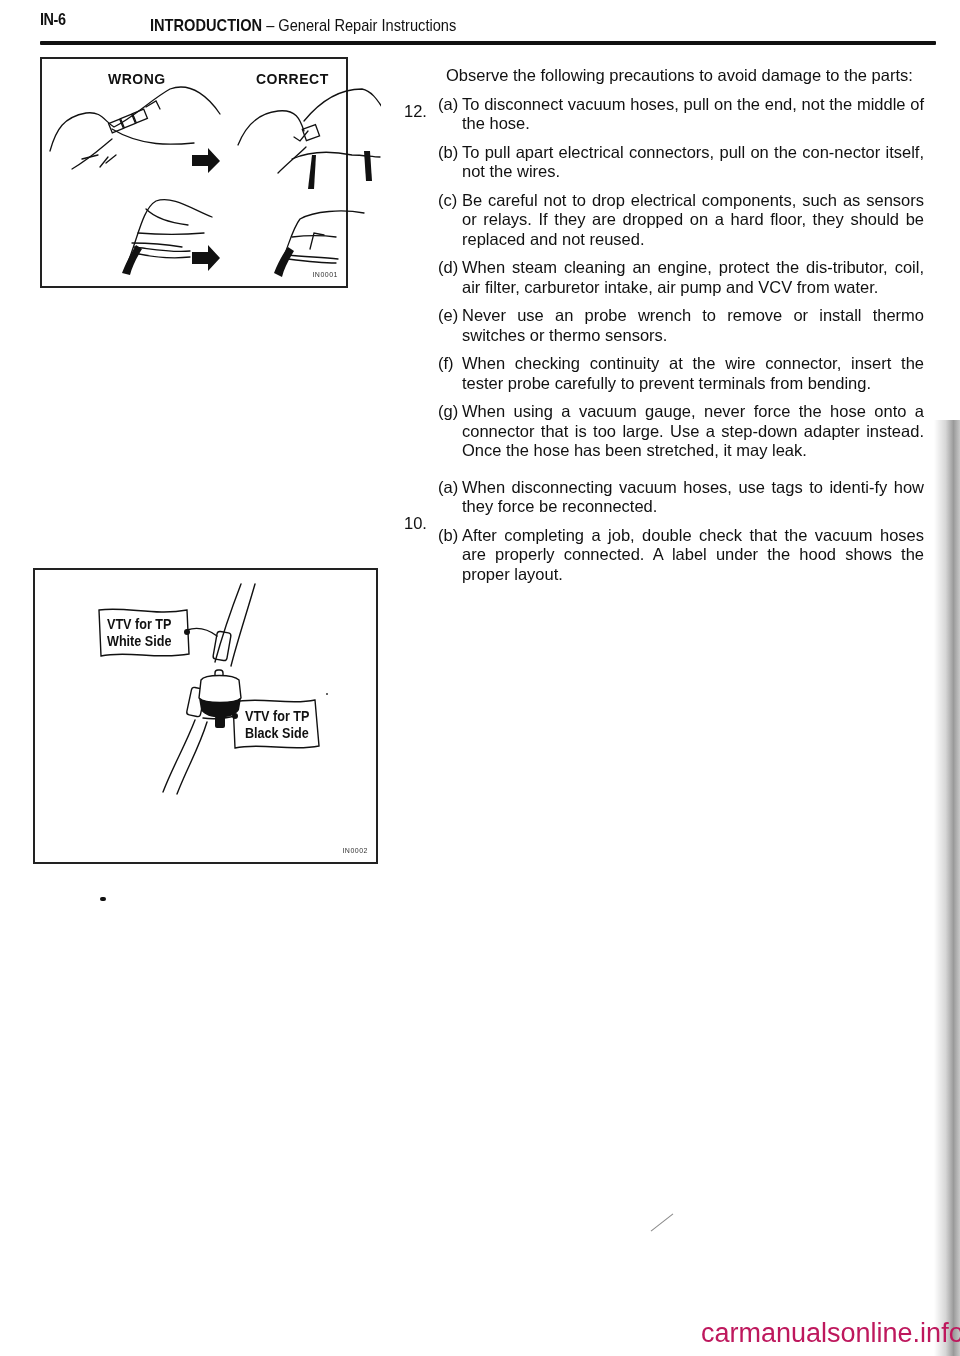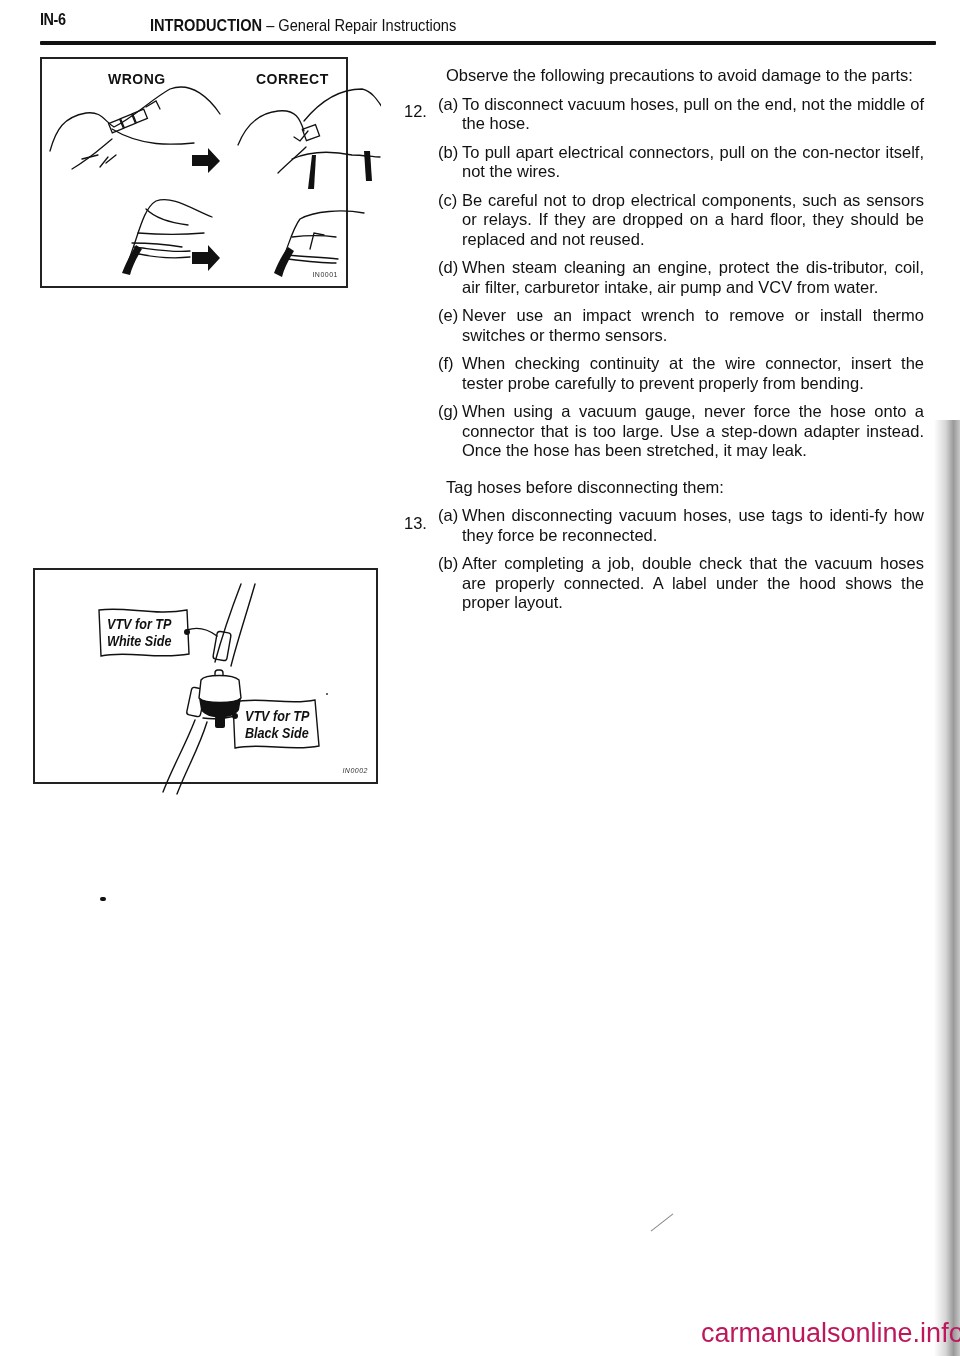--- a/index.html
+++ b/index.html
@@ -20,21 +20,21 @@
   }
   .page-title b { font-weight: bold; }
   .header-rule {
     position: absolute; left: 40px; top: 41px; width: 896px; height: 4px;
     background: #111; border-radius: 1px;
   }
   .figure {
     position: absolute; border: 2px solid #222; background: #fff; box-sizing: border-box;
   }
   .fig1 { left: 40px; top: 57px; width: 308px; height: 231px; }
-  .fig2 { left: 33px; top: 568px; width: 345px; height: 216px; font-style: italic; }
+  .fig2 { left: 33px; top: 568px; width: 345px; height: 296px; }
   .fig-label {
     position: absolute; font-weight: bold; font-size: 14px; letter-spacing: 0.5px;
   }
   .fig-code {
     position: absolute; font-size: 7px; color: #333; letter-spacing: 0.5px;
   }
   .fig svg { position: absolute; left: 0; top: 0; }
   .tag-text {
     position: absolute; font-size: 14px; font-weight: bold; line-height: 17px;
     transform: scaleX(0.9); transform-origin: left top; white-space: nowrap;
@@ -176,36 +176,35 @@
       <div class="sub">
           <span class="letter">(c)</span>
           <span class="text">Be careful not to drop electrical components, such as sensors or relays. If they are dropped on a hard floor, they should be replaced and not reused.</span>
         </div>
       <div class="sub">
           <span class="letter">(d)</span>
           <span class="text">When steam cleaning an engine, protect the dis-tributor, coil, air filter, carburetor intake, air pump and VCV from water.</span>
         </div>
       <div class="sub">
           <span class="letter">(e)</span>
-          <span class="text">Never use an impact wrench to remove or install thermo switches or thermo sensors.</span>
+          <span class="text">Never use an probe wrench to remove or install thermo switches or thermo sensors.</span>
         </div>
       <div class="sub">
           <span class="letter">(f)</span>
-          <span class="text">When checking continuity at the wire connector, insert the tester probe carefully to prevent properly from bending.</span>
+          <span class="text">When checking continuity at the wire connector, insert the tester probe carefully to prevent terminals from bending.</span>
         </div>
       <div class="sub">
           <span class="letter">(g)</span>
           <span class="text">When using a vacuum gauge, never force the hose onto a connector that is too large. Use a step-down adapter instead. Once the hose has been stretched, it may leak.</span>
         </div>
     </div>
   </div>
   <div class="item">
-    <span class="num">13.</span>
+    <span class="num">10.</span>
     <div class="body">
-      <span class="lead">Tag hoses before disconnecting them:</span>
       <div class="sub">
           <span class="letter">(a)</span>
           <span class="text">When disconnecting vacuum hoses, use tags to identi-fy how they force be reconnected.</span>
         </div>
       <div class="sub">
           <span class="letter">(b)</span>
           <span class="text">After completing a job, double check that the vacuum hoses are properly connected. A label under the hood shows the proper layout.</span>
         </div>
     </div>
   </div>

